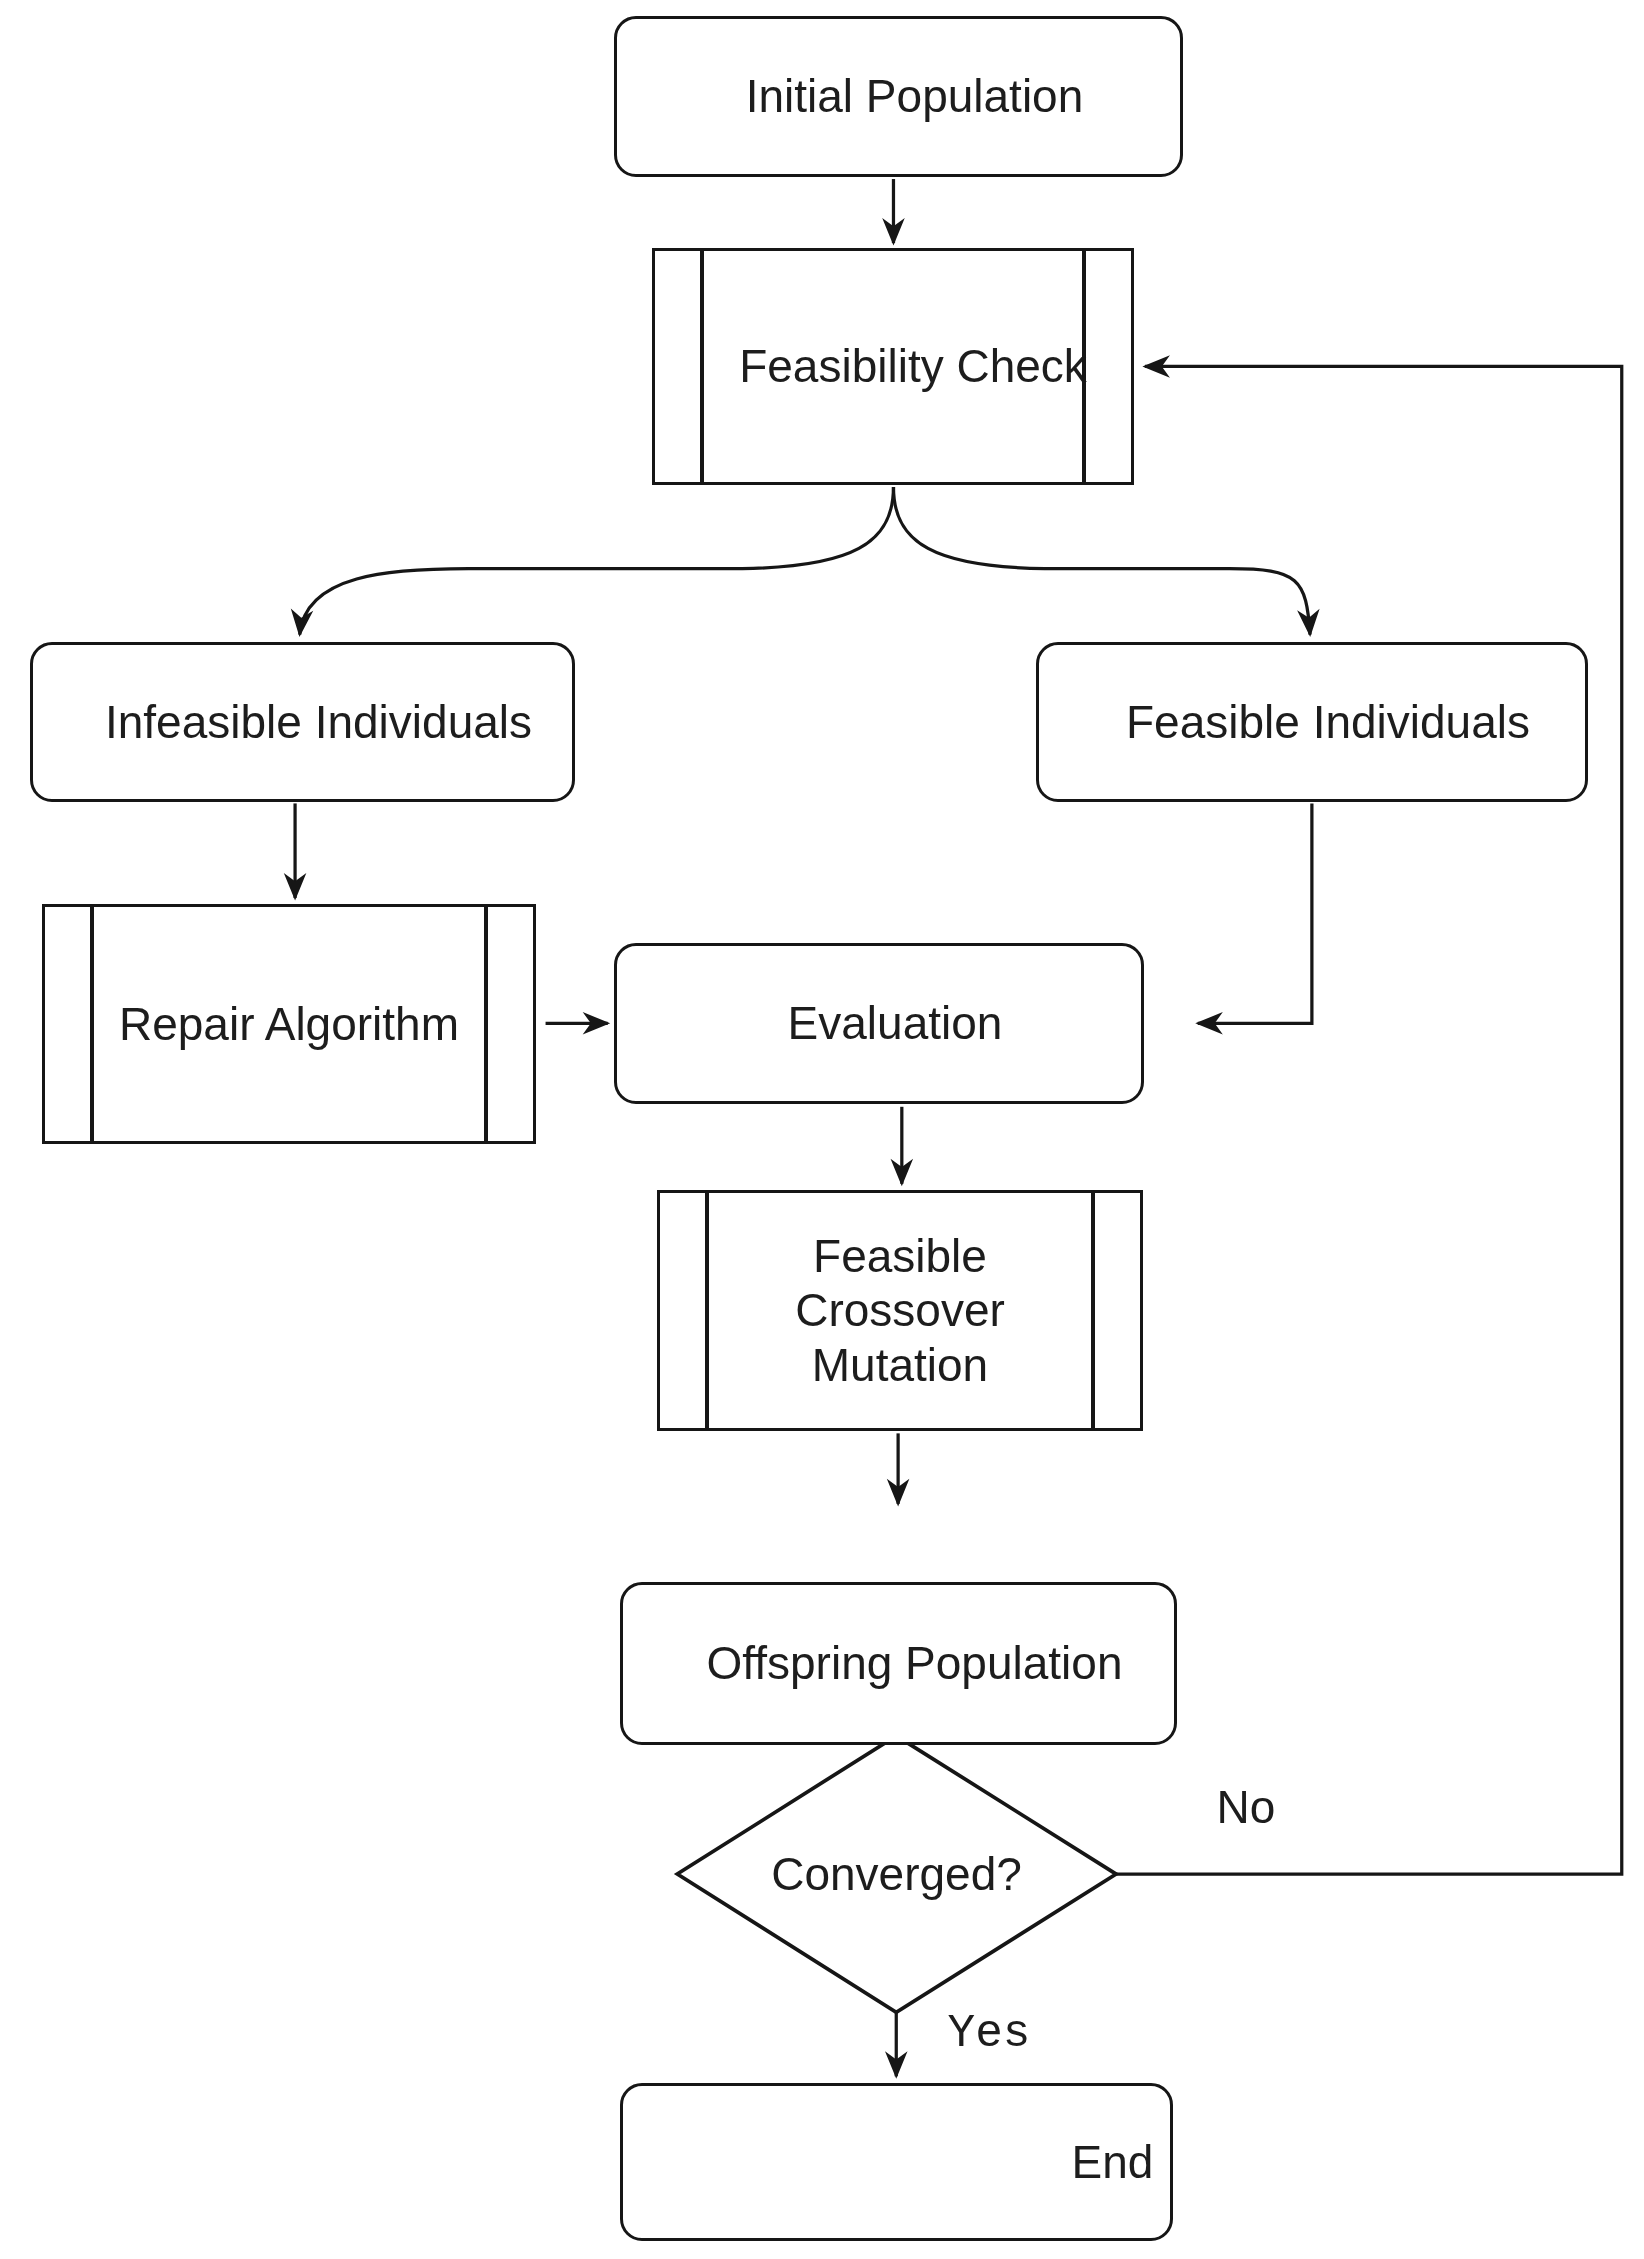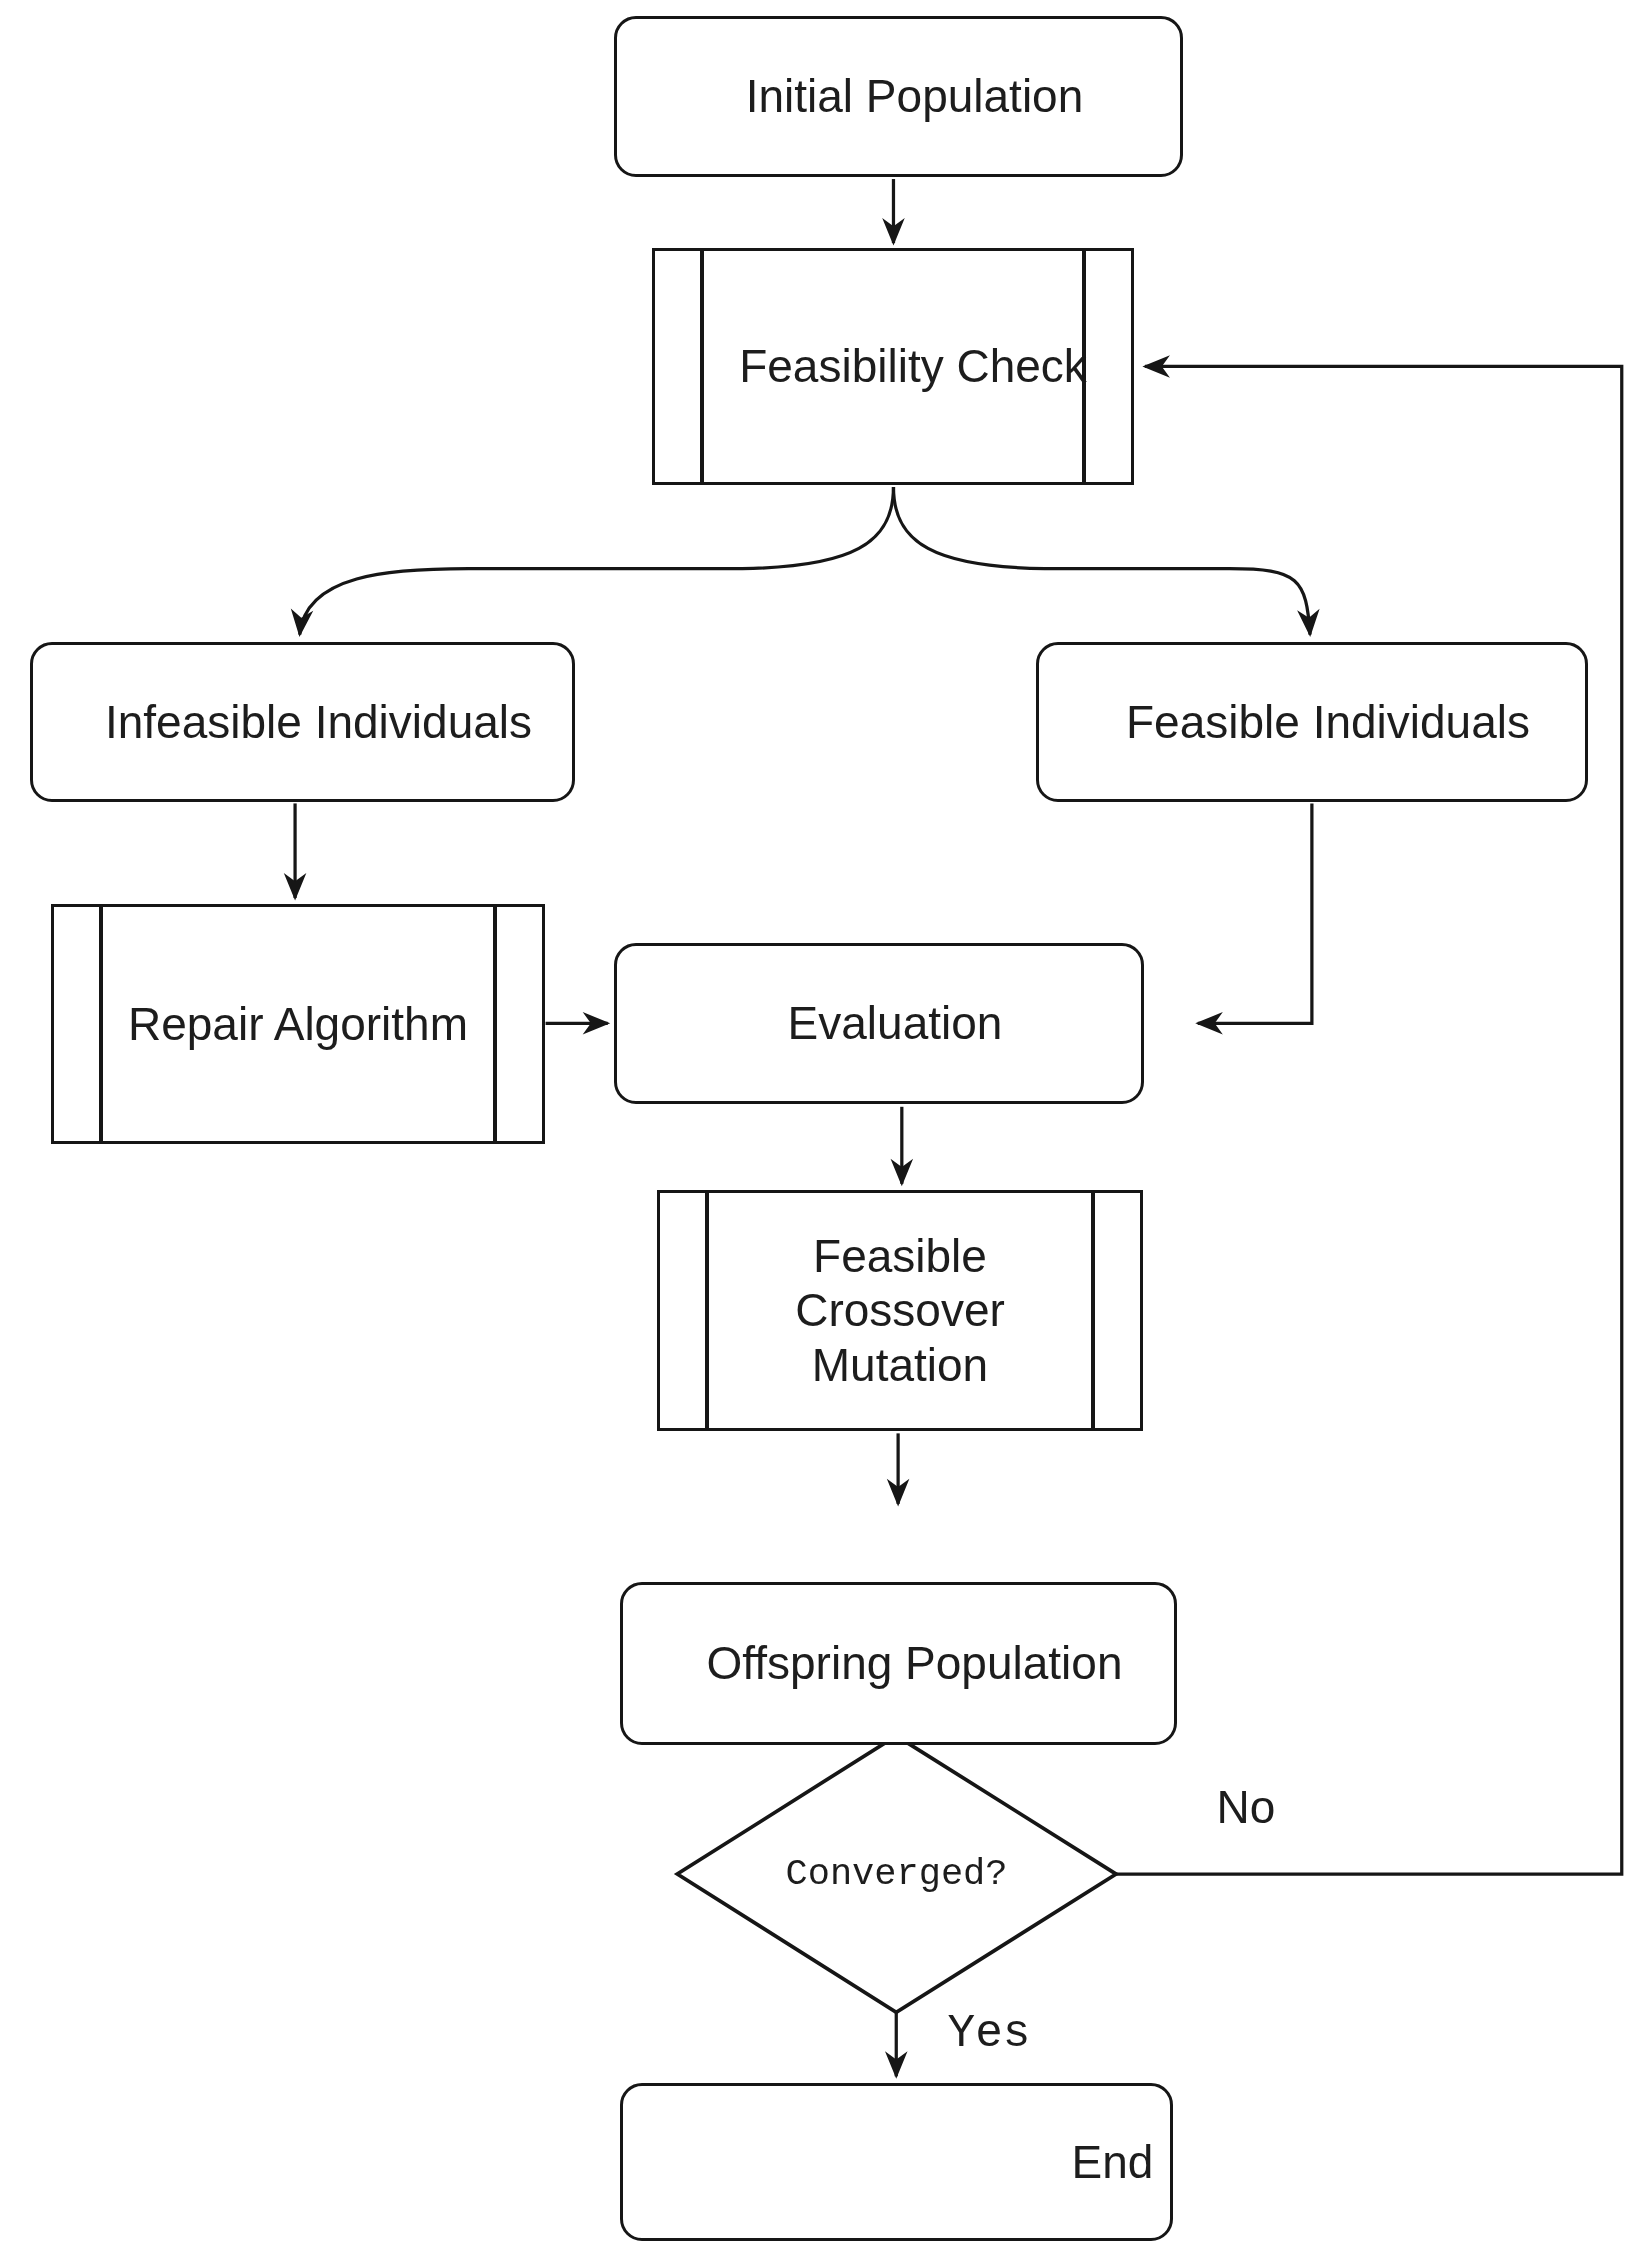--- a/index.html
+++ b/index.html
@@ -77,34 +77,33 @@
   }
   .diamond-label {
     position: absolute;
     left: 705px;
     top: 1846px;
     width: 383px;
     height: 56px;
     display: flex;
     align-items: center;
     justify-content: center;
-    font-size: 37px;
+    font-size: 46px;
     color: #1d1d1d;
     z-index: 3;
-    font-family: Liberation Mono, monospace;
   }
   #label-no  { left: 1181px; top: 1779px; width: 130px; height: 56px; }
   #label-yes { left:  924px; top: 2006px; width: 130px; height: 56px; font-family: Liberation Mono, monospace; }
 
   
   #node-initial-population        { left: 614px;  top: 16px;   width: 569px; height: 161px; }
   #node-feasibility-check         { left: 652px;  top: 248px;  width: 482px; height: 237px; padding-left: 40px; }
   #node-infeasible-individuals    { left: 30px;   top: 642px;  width: 545px; height: 160px; }
   #node-feasible-individuals      { left: 1036px; top: 642px;  width: 552px; height: 160px; }
-  #node-repair-algorithm          { left: 51px;   top: 904px;  width: 494px; height: 240px; }
+  #node-repair-algorithm          { left: 42px;   top: 904px;  width: 494px; height: 240px; }
   #node-evaluation                { left: 614px;  top: 943px; width: 530px; height: 161px; }
   #node-selection-crossover-mutation { left: 657px; top: 1190px; width: 486px; height: 241px; }
   #node-offspring-population      { left: 620px;  top: 1582px; width: 557px; height: 163px; }
   #node-end                       { left: 620px;  top: 2083px; width: 553px; height: 158px; justify-content: flex-end; }
 
   .connector {
     fill: none;
     stroke: #161616;
     stroke-width: 3.5;
   }

